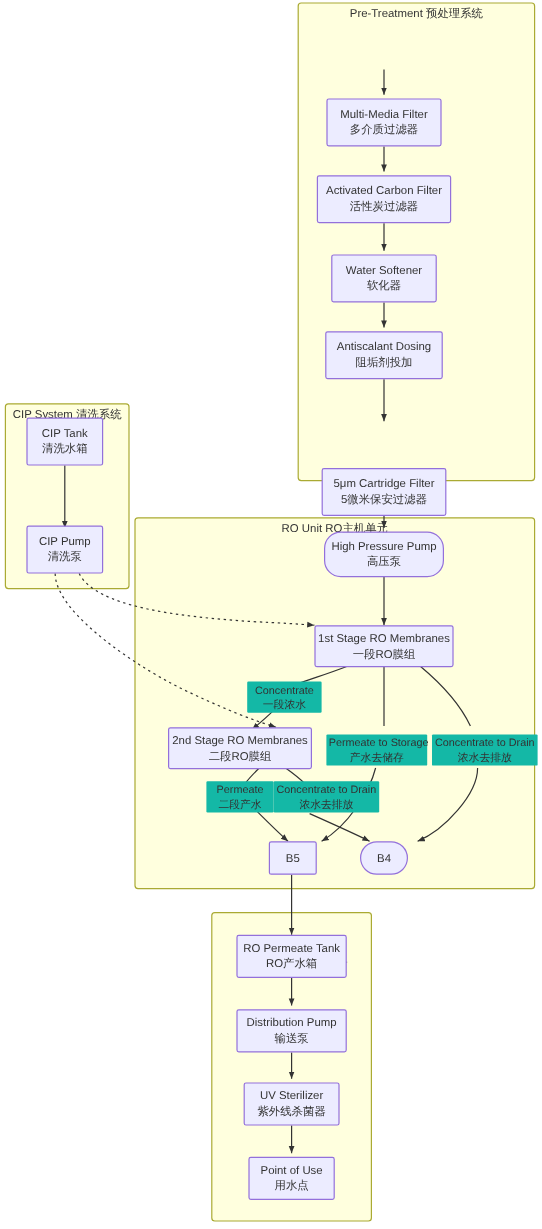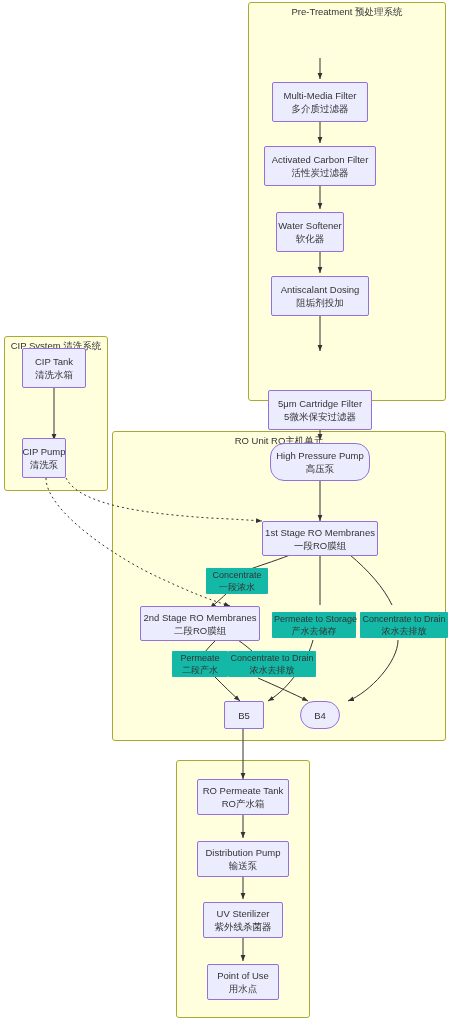--- a/index.html
+++ b/index.html
@@ -139,41 +139,41 @@
   <div class="node" style="left:272px; top:82px; width:96px; height:40px;">
     <span class="ln">Multi-Media Filter</span>
     <span class="ln">多介质过滤器</span>
   </div>
 
   <div class="node" style="left:264px; top:146px; width:112px; height:40px;">
     <span class="ln">Activated Carbon Filter</span>
     <span class="ln">活性炭过滤器</span>
   </div>
 
-  <div class="node" style="left:276px; top:212px; width:68px; height:40px;">
+  <div class="node" style="left:276px; top:212px; width:88px; height:40px;">
     <span class="ln">Water Softener</span>
     <span class="ln">软化器</span>
   </div>
 
   <div class="node" style="left:271px; top:276px; width:98px; height:40px;">
     <span class="ln">Antiscalant Dosing</span>
     <span class="ln">阻垢剂投加</span>
   </div>
 
   <div class="node" style="left:268px; top:354px; width:104px; height:40px;margin-top:36px;">
     <span class="ln">5μm Cartridge Filter</span>
     <span class="ln">5微米保安过滤器</span>
   </div>
 
   <div class="node" style="left:22px; top:348px; width:64px; height:40px;">
     <span class="ln">CIP Tank</span>
     <span class="ln">清洗水箱</span>
   </div>
 
-  <div class="node" style="left:22px; top:438px; width:44px; height:40px;">
+  <div class="node" style="left:22px; top:438px; width:64px; height:40px;">
     <span class="ln">CIP Pump</span>
     <span class="ln">清洗泵</span>
   </div>
 
   <div class="node" style="left:270px; top:443px; width:100px; height:38px;border-radius:14px;">
     <span class="ln">High Pressure Pump</span>
     <span class="ln">高压泵</span>
   </div>
 
   <div class="node" style="left:262px; top:521px; width:116px; height:35px;">

